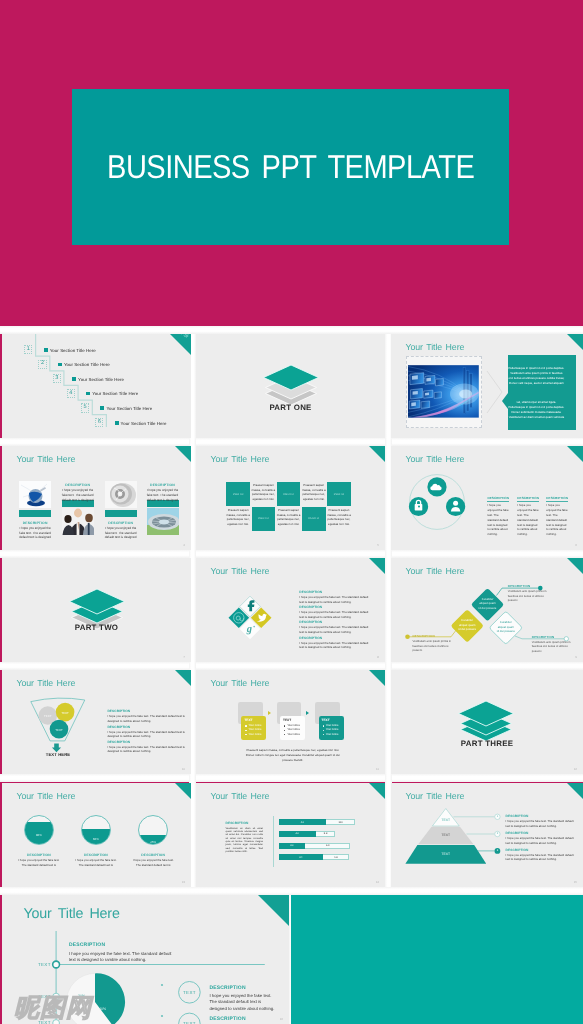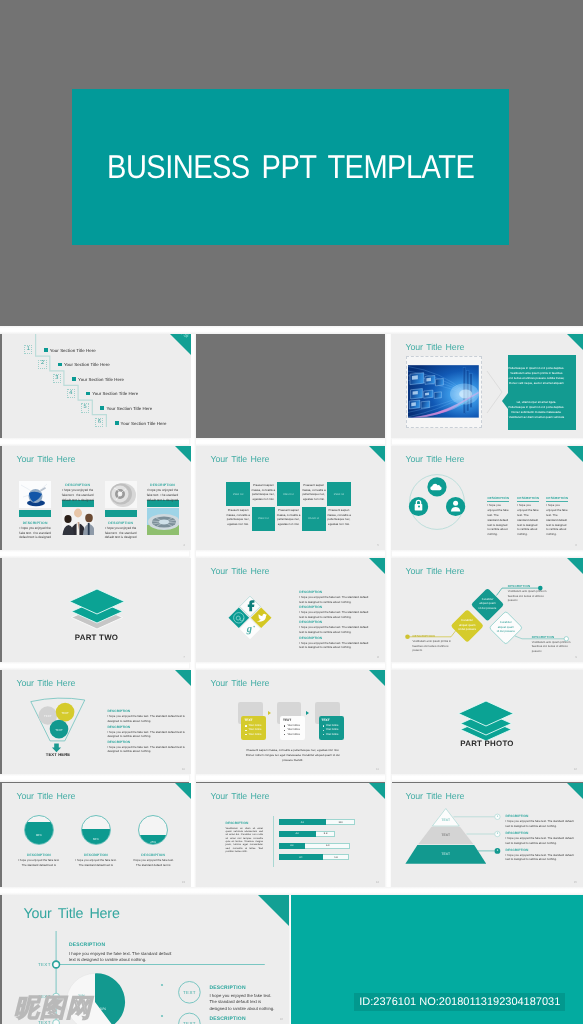--- a/index.html
+++ b/index.html
@@ -1,17 +1,17 @@
 <!DOCTYPE html>
 <html><head>
 <meta charset="utf-8">
 <style>
   html,body{margin:0;padding:0;}
   body{width:583px;height:1024px;background:#f0efef;font-family:"Liberation Sans",sans-serif;overflow:hidden;-webkit-font-smoothing:antialiased;text-rendering:geometricPrecision;}
-  .page{position:relative;width:583px;height:1024px;background:#737373;}
+  .page{position:relative;width:583px;height:1024px;background:#be185d;}
 
   
   .hero{position:absolute;left:72px;top:89px;width:437px;height:156px;background:#029a99;}
   .hero-title{position:absolute;left:0;top:0;width:100%;height:100%;display:flex;align-items:center;justify-content:center;color:#fff;font-size:33px;letter-spacing:-0.6px;word-spacing:5px;font-weight:400;}
   .hero-title span{display:inline-block;transform:scaleX(0.88);}
 
   
   .grid{position:absolute;left:0;top:0;width:583px;height:1024px;}
   .gap{position:absolute;left:0;width:583px;height:8px;background:linear-gradient(180deg,#f4f4f4 0%,#ffffff 28%,#ffffff 66%,#f1f1f1 100%);}
   .vgap{position:absolute;width:7px;background:linear-gradient(90deg,#f3f3f3 0%,#ffffff 30%,#ffffff 70%,#f1f1f1 100%);}
@@ -187,20 +187,28 @@
           <div class="toc-bullet" style="left: 98.44px; top: 72.48px;"></div>
           <div class="toc-label" style="left: 104.44px; top: 71.98px;">Your Section Title Here</div>
           <div class="toc-box" style="left: 93.1px; top: 84px;">6</div>
           <div class="toc-bullet" style="left: 112.6px; top: 87.1px;"></div>
           <div class="toc-label" style="left: 118.6px; top: 86.6px;">Your Section Title Here</div>
         </div>
       <div class="corner-big"></div>
       <div class="corner-cn">目录</div>
     </div>
 
+    <div class="slide c1 r0">
+      <svg class="layers" width="60" height="48" viewBox="0 0 60 48" style="left:64.5px;top:26px">
+        <path d="M30 22 L4.5 33.5 L30 45 L55.5 33.5 Z" fill="#c6c6c6" stroke="#fafafa" stroke-width="0.9"></path>
+        <path d="M30 16 L4.5 27.5 L30 39 L55.5 27.5 Z" fill="#dcdcdc" stroke="#fafafa" stroke-width="0.9"></path>
+        <path d="M30 5 L2.5 17.5 L30 30 L57.5 17.5 Z" fill="#0ba394" stroke="#e6fbf8" stroke-width="0.9"></path>
+      </svg>
+      <div class="part-label" style="top:69px">PART  ONE</div>
+    </div>
 
     <div class="slide c2 r0">
       <div class="stitle">Your  Title  Here</div>
       <div class="s3-photo">
         <svg width="70.8" height="66.8" viewBox="0 0 108 80" style="display:block">
           <defs>
             <radialGradient id="g3a" cx="0.78" cy="0.56" r="0.82">
               <stop offset="0" stop-color="#9ad4ff"></stop>
               <stop offset="0.22" stop-color="#3b9ae8"></stop>
               <stop offset="0.55" stop-color="#1159b5"></stop>
@@ -404,21 +412,21 @@
       <div class="corner"></div>
       <div class="pgnum">6</div>
     </div>
 
     <div class="slide c0 r2">
       <svg class="layers" width="60" height="48" viewBox="0 0 60 48" style="left:64.5px;top:26px">
         <path d="M30 22 L4.5 33.5 L30 45 L55.5 33.5 Z" fill="#c6c6c6" stroke="#fafafa" stroke-width="0.9"></path>
         <path d="M30 16 L4.5 27.5 L30 39 L55.5 27.5 Z" fill="#0ba394" stroke="#e6fbf8" stroke-width="0.9"></path>
         <path d="M30 5 L2.5 17.5 L30 30 L57.5 17.5 Z" fill="#0ba394" stroke="#e6fbf8" stroke-width="0.9"></path>
       </svg>
-      <div class="part-label" style="top:75px">PART  TWO</div>
+      <div class="part-label" style="top:65px">PART  TWO</div>
       <div class="pgnum">7</div>
     </div>
 
     <div class="slide c1 r2">
       <div class="stitle">Your  Title  Here</div>
       <svg class="s8-diamonds" width="60" height="60" viewBox="0 0 60 60">
         <g transform="translate(30,19.5) rotate(45)">
           <rect x="-7.3" y="-7.3" width="14.6" height="14.6" fill="#fbfbfb" stroke="#9ed3d0" stroke-width="0.6"></rect>
         </g>
         <path d="M29.3 24.3 v-4.3 h-1.5 v-2.5 h1.5 v-1.55 q0 -2.6 2.6 -2.65 h2.5 v2.5 h-1.6 q-0.7 0 -0.7 0.78 v0.92 h2.25 l-0.32 2.5 h-1.93 v4.3 z" fill="#0e7e7a"></path>
@@ -578,21 +586,21 @@
       <div class="corner"></div>
       <div class="pgnum">11</div>
     </div>
 
     <div class="slide c2 r3">
       <svg class="layers" width="60" height="48" viewBox="0 0 60 48" style="left:64.5px;top:26px">
         <path d="M30 22 L4.5 33.5 L30 45 L55.5 33.5 Z" fill="#0ba394" stroke="#e6fbf8" stroke-width="0.9"></path>
         <path d="M30 16 L4.5 27.5 L30 39 L55.5 27.5 Z" fill="#0ba394" stroke="#e6fbf8" stroke-width="0.9"></path>
         <path d="M30 5 L2.5 17.5 L30 30 L57.5 17.5 Z" fill="#0ba394" stroke="#e6fbf8" stroke-width="0.9"></path>
       </svg>
-      <div class="part-label" style="top:69px">PART  PHOTO</div>
+      <div class="part-label" style="top:69px">PART  THREE</div>
       <div class="pgnum">12</div>
     </div>
 
     <div class="slide c0 r4">
       <div class="stitle">Your  Title  Here</div>
       <div class="s13-wrap">
           <div class="s13-g" style="left: 21.7px; top: 32.2px;">
             <div class="s13-fill" style="height: 22.8765px;"></div>
             <div class="s13-val" style="top: 17.0617px;">80%</div>
           </div>
@@ -736,20 +744,19 @@
           <div class="s16-bub" style="left: 176.4px; top: 94.8px;">TEXT</div>
           <div class="s16-bub" style="left: 176.4px; top: 126.4px;">TEXT</div>
           <div class="s16-pv" style="left: 76px; top: 99px;">20%</div>
           <div class="s16-pv" style="left: 97px; top: 112px; color: rgb(217, 242, 239);">40%</div>
         </div>
       <div class="corner-big2"></div>
       <div class="pgnum">16</div>
     </div>
 
     <div class="slide r5" style="left:291px;width:292px;background:#03aba0;">
-      <div class="s17-badge">ID:2376101 NO:20180113192304187031</div>
     </div>
 
   </div>
   <div class="watermark">
     <div class="wm-cn">昵图网</div>
   </div>
 </div>
 
 </body></html>

